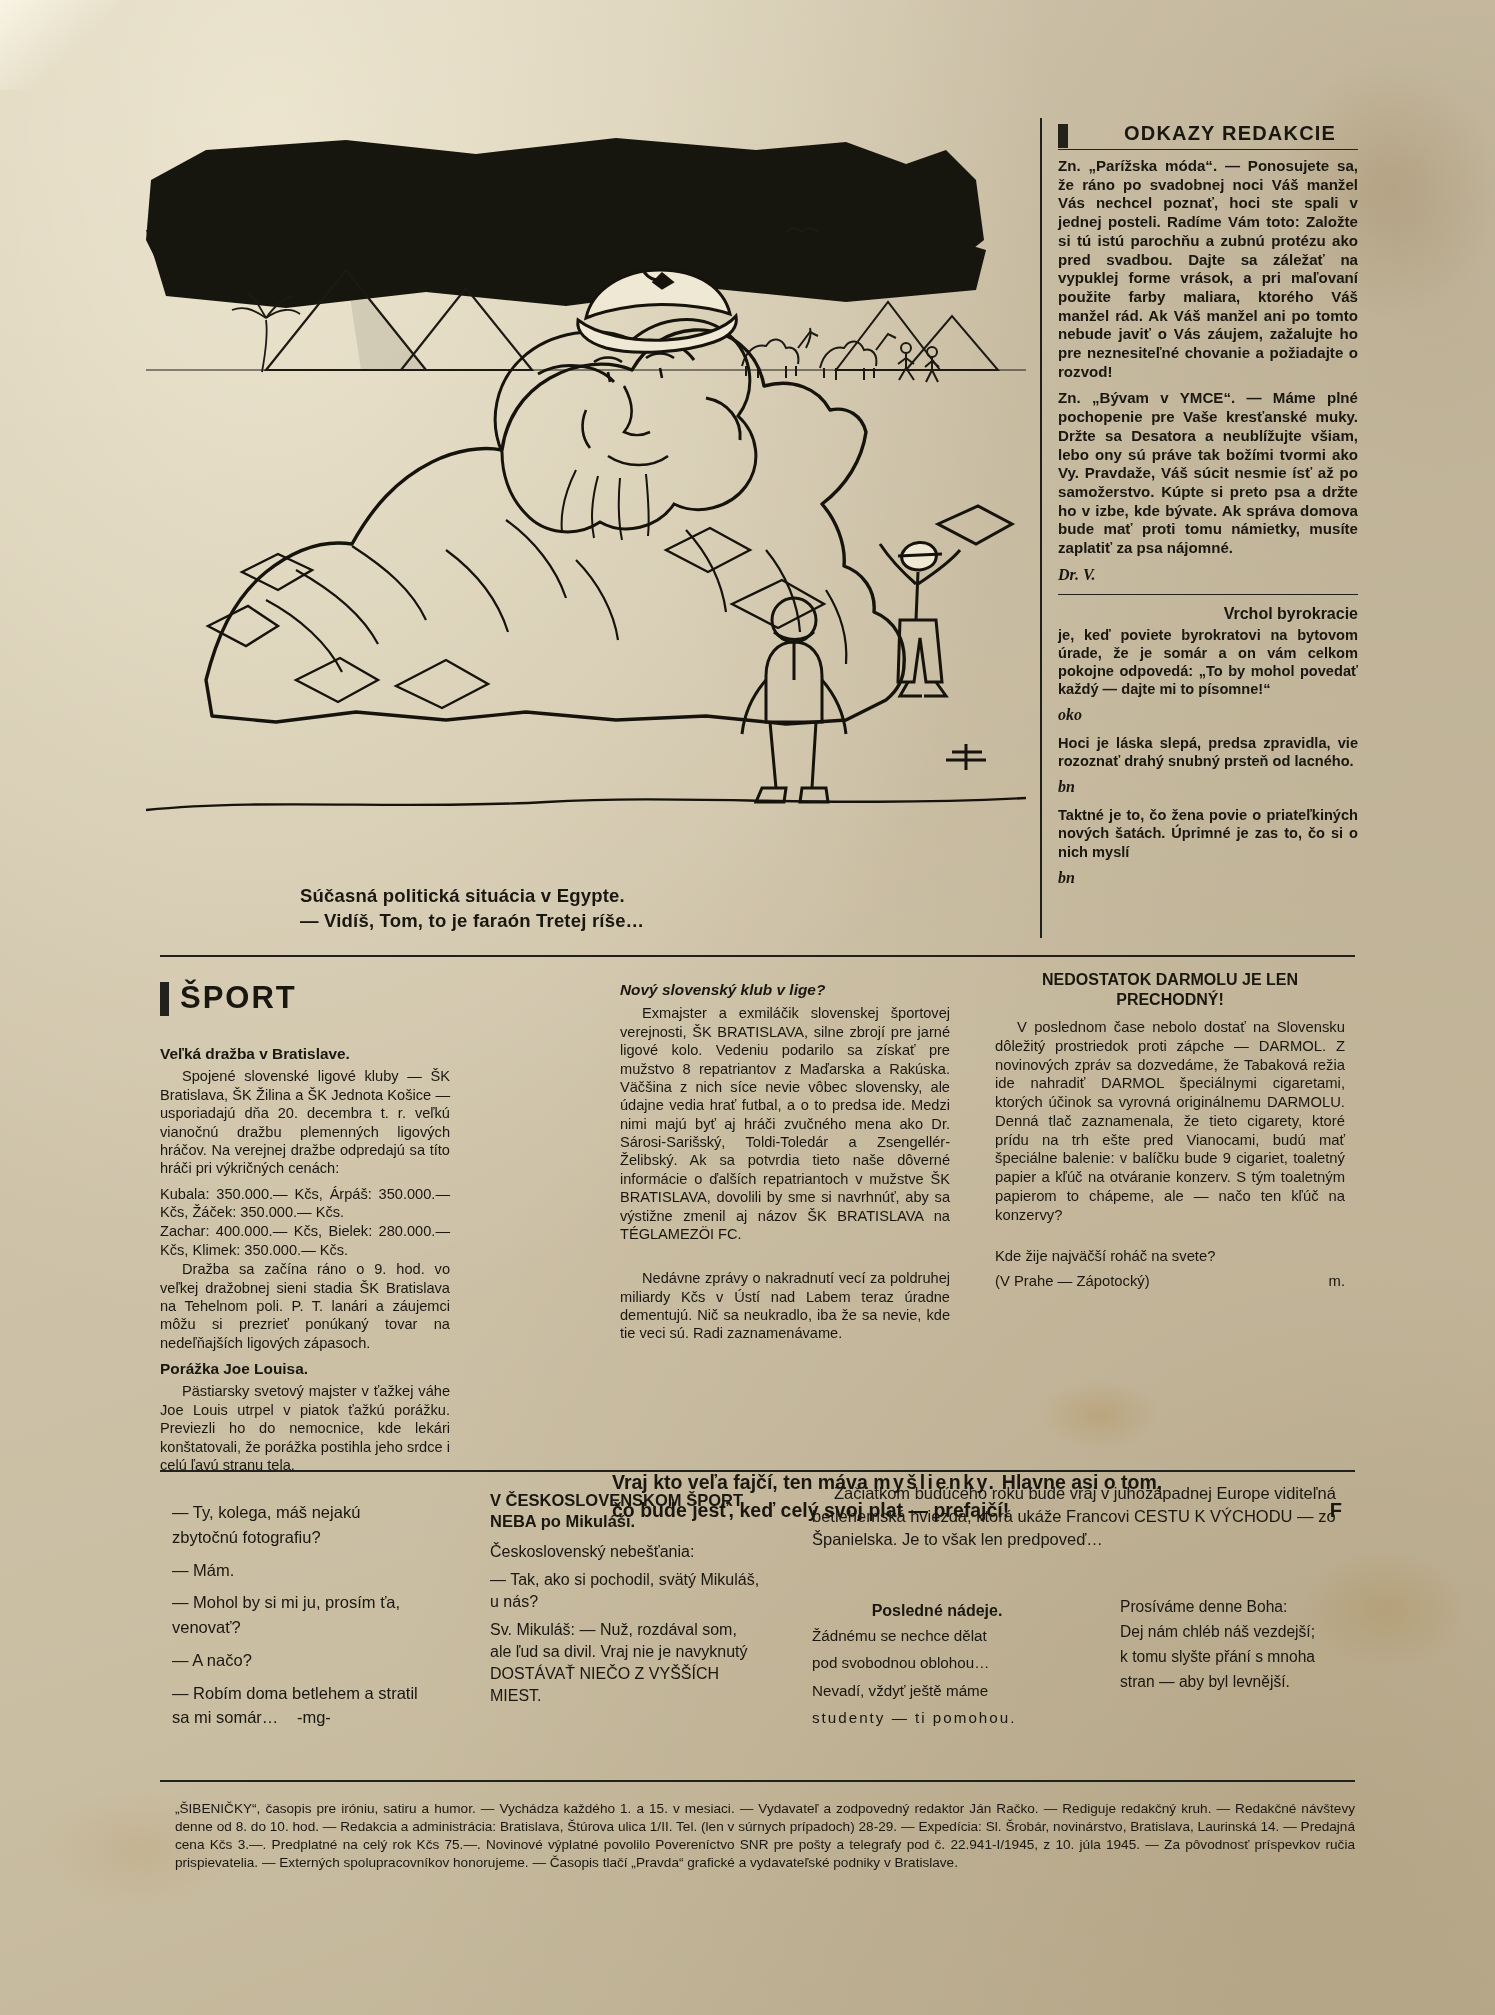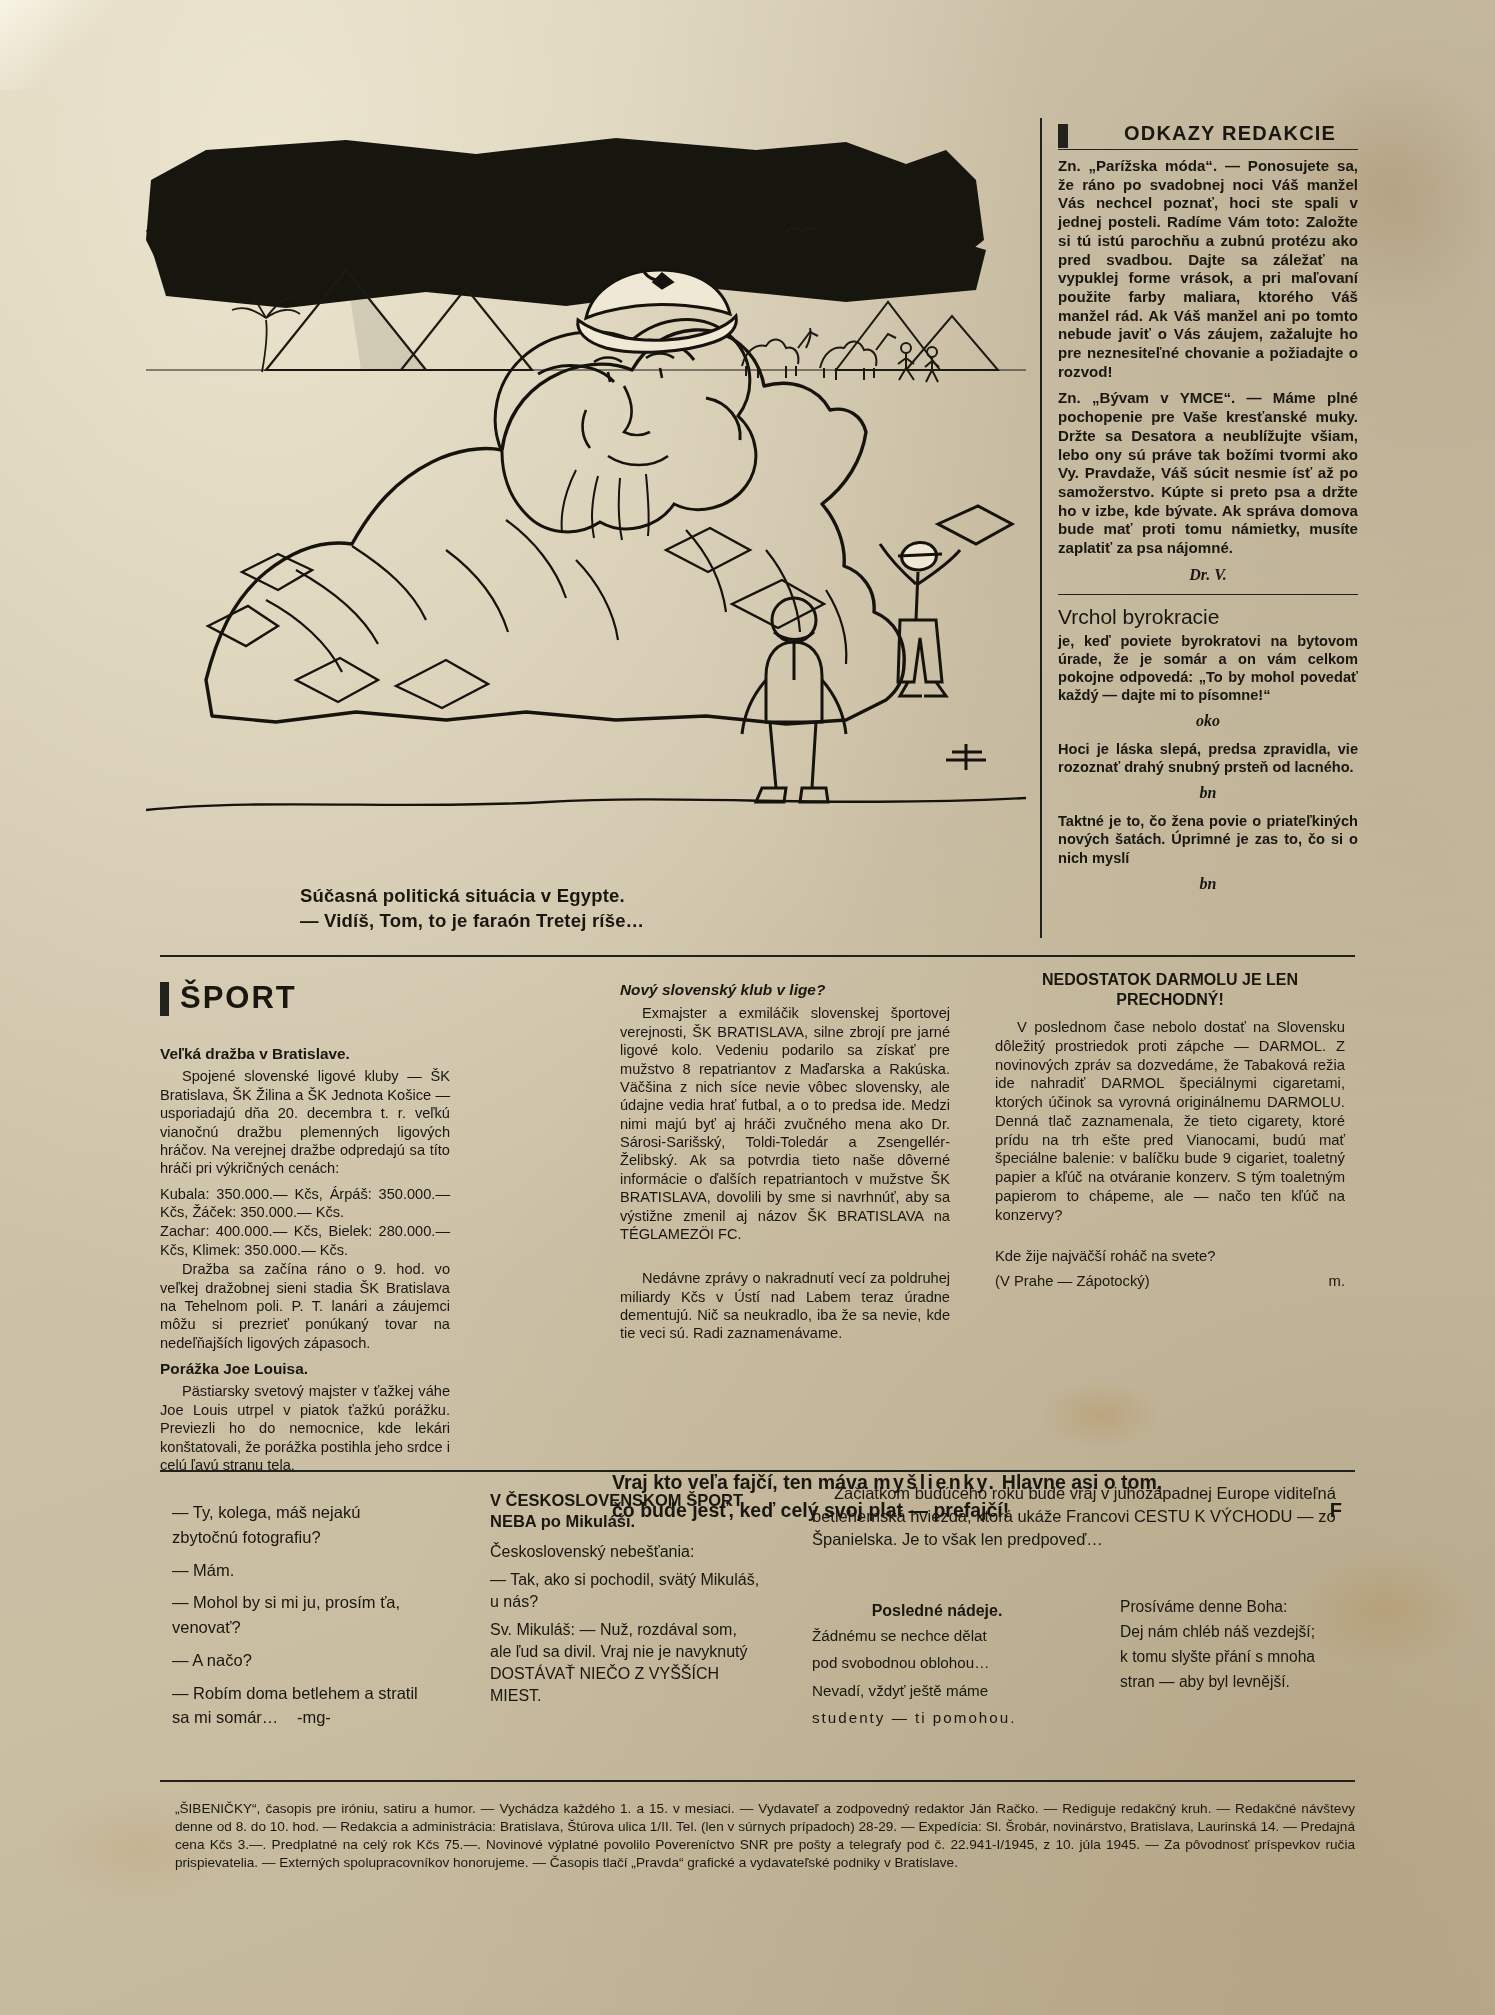--- a/index.html
+++ b/index.html
@@ -51,25 +51,25 @@
     font-weight:bold;font-size:20px;letter-spacing:1.2px;
     padding-left:22px;margin-bottom:4px;margin-left:44px;
   }
   .odkazy-bar{position:absolute;left:1058px;top:124px;width:10px;height:24px;background:#23211c;}
   .odkazy p{
     margin:0 0 8px 0;
     font-family:"Liberation Sans", sans-serif;
     font-size:15.1px;line-height:1.24;text-align:justify;
     font-weight:600;
   }
-  .sig{text-align:center;display:block;font-style:italic;font-weight:700;}
+  .sig{text-align:left;display:block;font-style:italic;font-weight:700;}
   .small-sec{margin-top:10px;}
   .small-sec h4{
-    margin:0 0 3px 0;font-size:21px;font-family:"Liberation Sans", sans-serif;
-    font-weight:normal;text-align:left;
+    margin:0 0 3px 0;font-size:16px;font-family:"Liberation Sans", sans-serif;
+    font-weight:bold;text-align:right;
   }
   .small-sec p{font-size:14.6px;}
 
   
   .sport-title{
     position:absolute;left:180px;top:980px;
     font-family:"Liberation Sans", sans-serif;
     font-weight:bold;font-size:31px;letter-spacing:2px;
   }
   .sport-bar{position:absolute;left:160px;top:982px;width:9px;height:34px;background:#23211c;}

